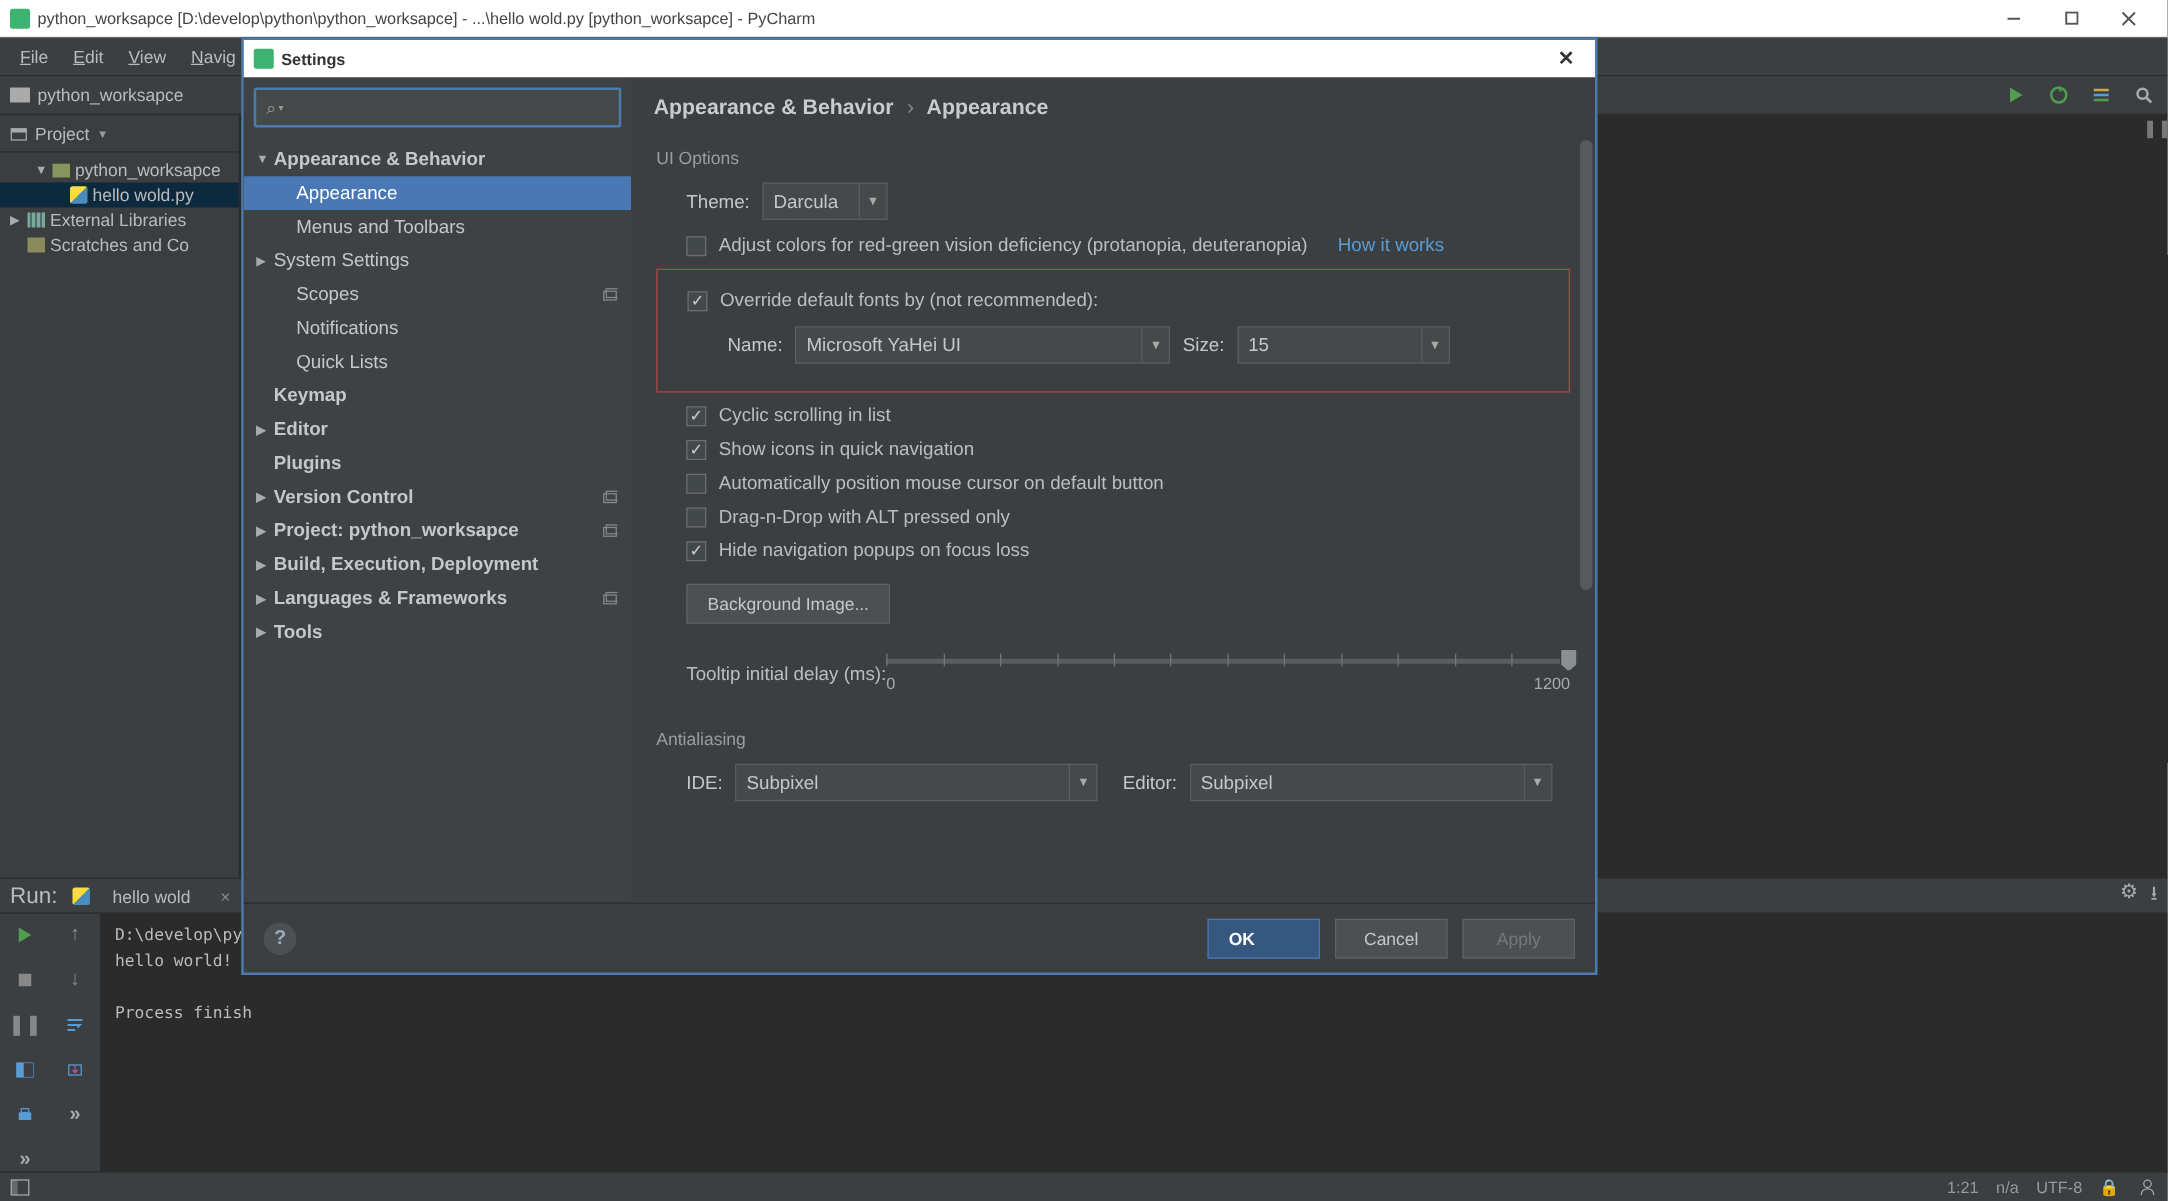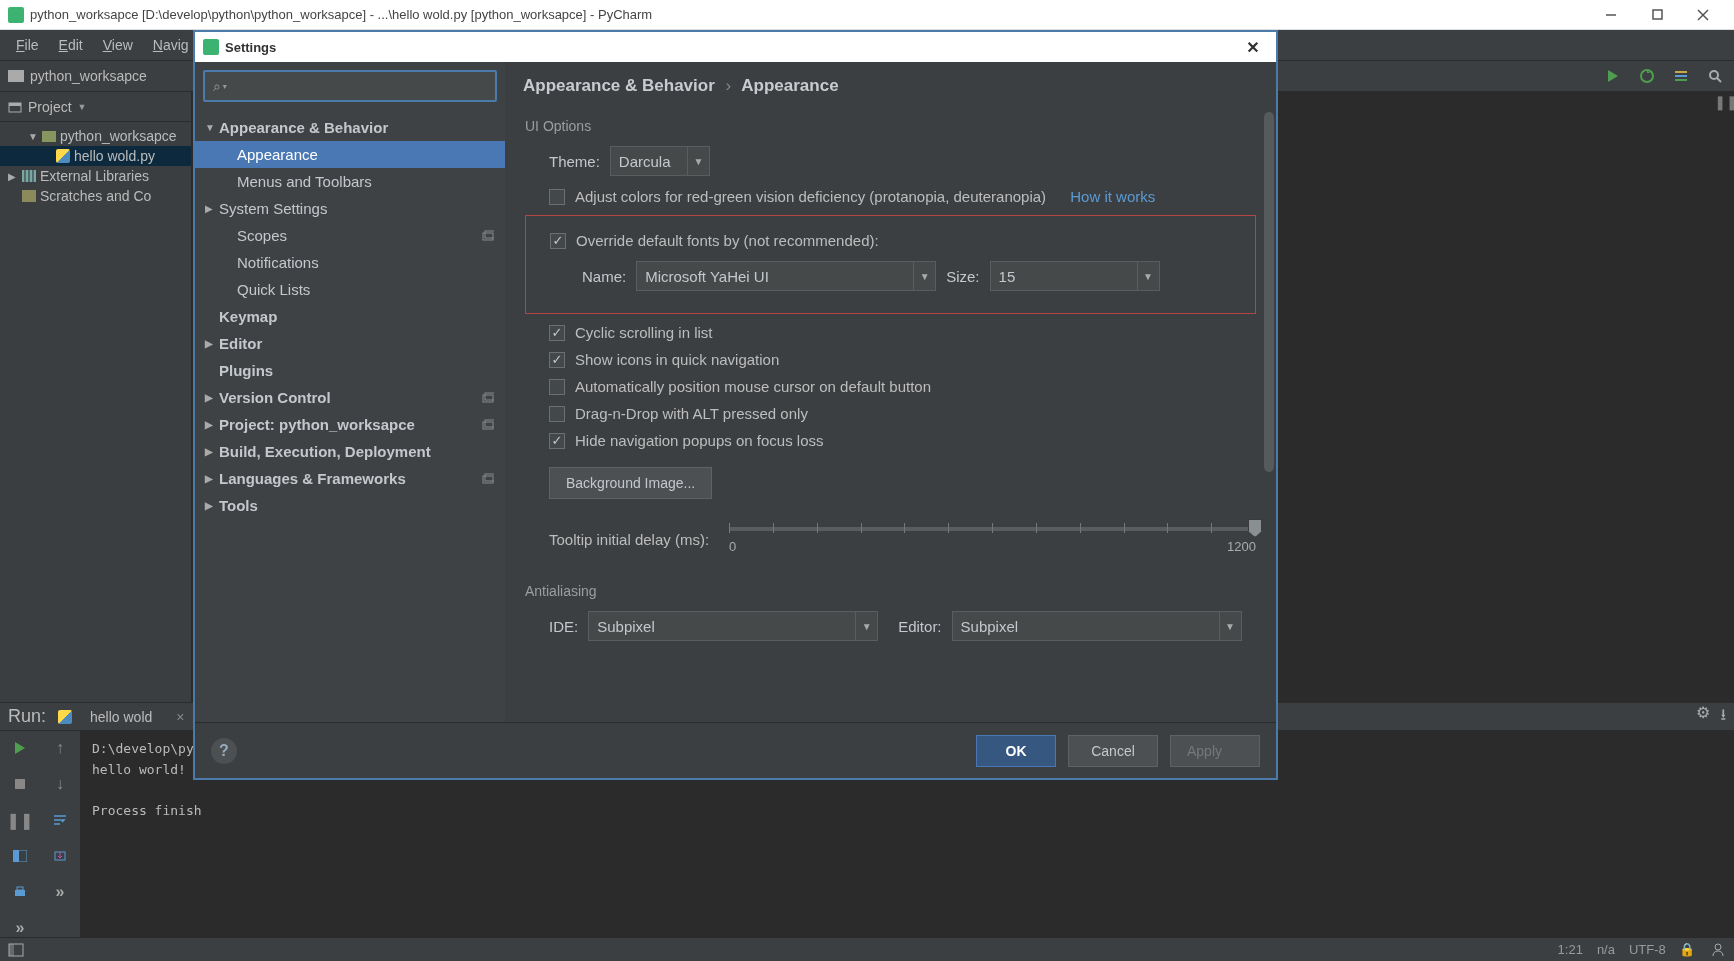--- a/index.html
+++ b/index.html
@@ -95,21 +95,21 @@
 .chk { width: 16px; height: 16px; border: 1px solid #6e6e6e; background: #43494a; display: flex; align-items: center; justify-content: center; }
 .chk.on::after { content: "✓"; color: #c8c8c8; font-size: 13px; line-height: 1; }
 .link { color: #5a9bd4; cursor: pointer; }
 
 .red-box { border: 1px solid #b54545; padding: 6px 0 10px 0; margin: 6px 0; }
 
 .btn { height: 32px; padding: 0 16px; background: #4c5052; border: 1px solid #5e6264; color: #c4c8cc; font-size: 14px; display: inline-flex; align-items: center; cursor: pointer; }
 .btn.primary { background: #365880; border-color: #4a78b5; color: #fff; font-weight: 600; }
 .btn.disabled { color: #777; }
 
-.slider-row { display: flex; align-items: center; gap: 20px; margin: 20px 0 6px 24px; }
+.slider-row { display: flex; align-items: center; margin: 20px 0 6px 24px; }
 .slider-wrap { flex: 1; position: relative; height: 40px; }
 .slider-track { position: absolute; top: 8px; left: 0; right: 0; height: 4px; background: #5a5d5f; }
 .slider-ticks { position: absolute; top: 4px; left: 0; right: 0; height: 12px; display: flex; justify-content: space-between; }
 .slider-ticks span { width: 1px; height: 10px; background: #777; }
 .slider-thumb { position: absolute; top: 0; right: -6px; width: 14px; height: 18px; background: #8a8f91; border: 1px solid #3a3a3a; clip-path: polygon(0 0,100% 0,100% 65%,50% 100%,0 65%); }
 .slider-labels { position: absolute; top: 20px; left: 0; right: 0; display: flex; justify-content: space-between; font-size: 13px; color: #aaa; }
 
 .dlg-footer { height: 56px; border-top: 1px solid #2b2b2b; display: flex; align-items: center; padding: 0 16px; gap: 12px; }
 .dlg-footer .help { width: 26px; height: 26px; border-radius: 50%; background: #4c5052; color: #9ab; display: flex; align-items: center; justify-content: center; font-weight: bold; }
 .dlg-scroll { position: absolute; right: 2px; top: 50px; width: 10px; height: 360px; background: #565a5c; border-radius: 5px; }
@@ -508,23 +508,23 @@
             <span class="val">Subpixel</span>
             <span class="ar">▼</span>
           </div>
         </div>
       </div>
     </div>
   </div>
   <div class="dlg-footer">
     <div class="help">?</div>
     <div style="flex:1"></div>
-    <div class="btn primary" style="width:80px;justify-content:center">
+    <div class="btn primary" style="width:90px;">
         <span>OK</span>
       </div>
     <div class="btn" style="width:90px;justify-content:center">
         <span>Cancel</span>
       </div>
-    <div class="btn disabled" style="width:90px;">
+    <div class="btn disabled" style="width:90px;justify-content:center">
         <span>Apply</span>
       </div>
   </div>
 </div>
 
 </body></html>

